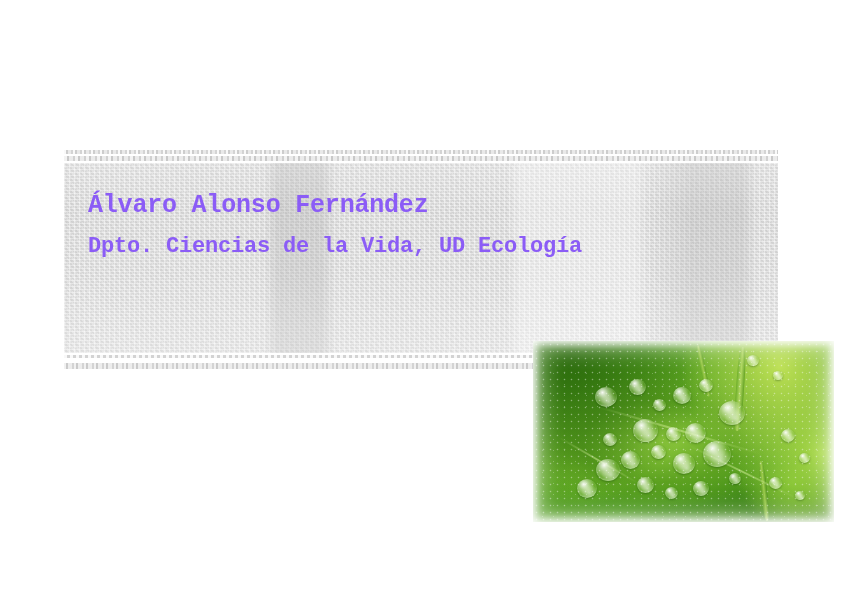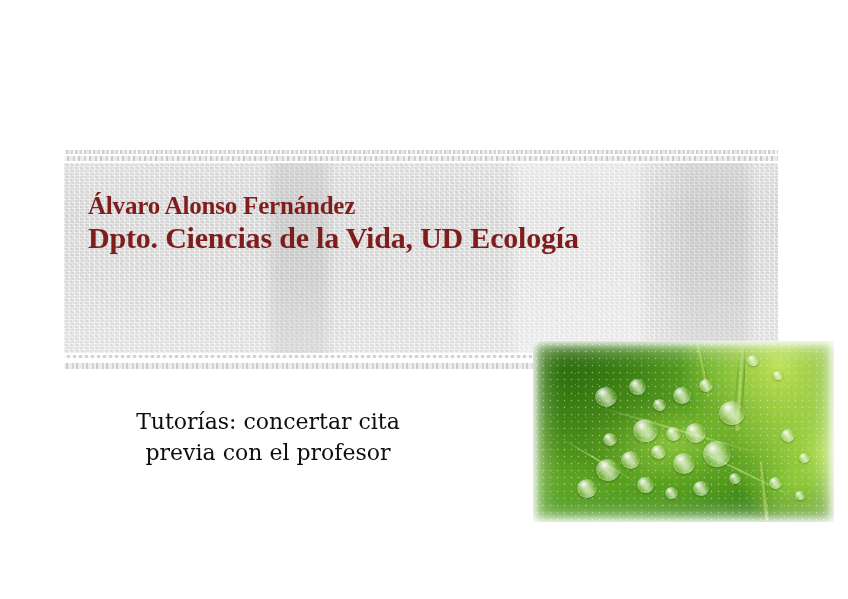--- a/index.html
+++ b/index.html
@@ -132,33 +132,34 @@
       #d4d4d4;
     opacity: .9;
   }
 
   
   .title-block {
     position: absolute;
     left: 88px;
     top: 190px;
     width: 640px;
-    color: #7f1d1d;
-    font-family: Liberation Serif, serif;
+    color: #8b5cf6;
+    font-family: Liberation Mono, monospace;
     font-weight: bold;
     letter-spacing: -0.2px;
   }
   .title-line {
     font-size: 25px;
     line-height: 31px;
     white-space: nowrap;
   }
   .title-line.dept {
-    font-size: 30px;
+    font-size: 22px;
     line-height: 34px;
+    margin-top: 9px;
   }
 
   
   .caption {
     position: absolute;
     left: 68px;
     top: 406px;
     width: 400px;
     text-align: center;
     color: #0d0d0d;
@@ -258,24 +259,20 @@
   </div>
 
   <div class="rule-bot-a"></div>
   <div class="rule-bot-b"></div>
 
   <div class="title-block">
     <div class="title-line">Álvaro Alonso Fernández</div>
     <div class="title-line dept">Dpto. Ciencias de la Vida, UD Ecología</div>
   </div>
 
-  <div class="caption">
-    <div class="caption-line">Tutorías: concertar cita</div>
-    <div class="caption-line">previa con el profesor</div>
-  </div>
 
   <div class="photo">
     <div class="photo-inner">
       <div class="stem s1"></div>
       <div class="stem s2"></div>
       <div class="stem s3"></div>
       <div class="rib r1"></div>
       <div class="rib r2"></div>
       <div class="rib r3"></div>
 

